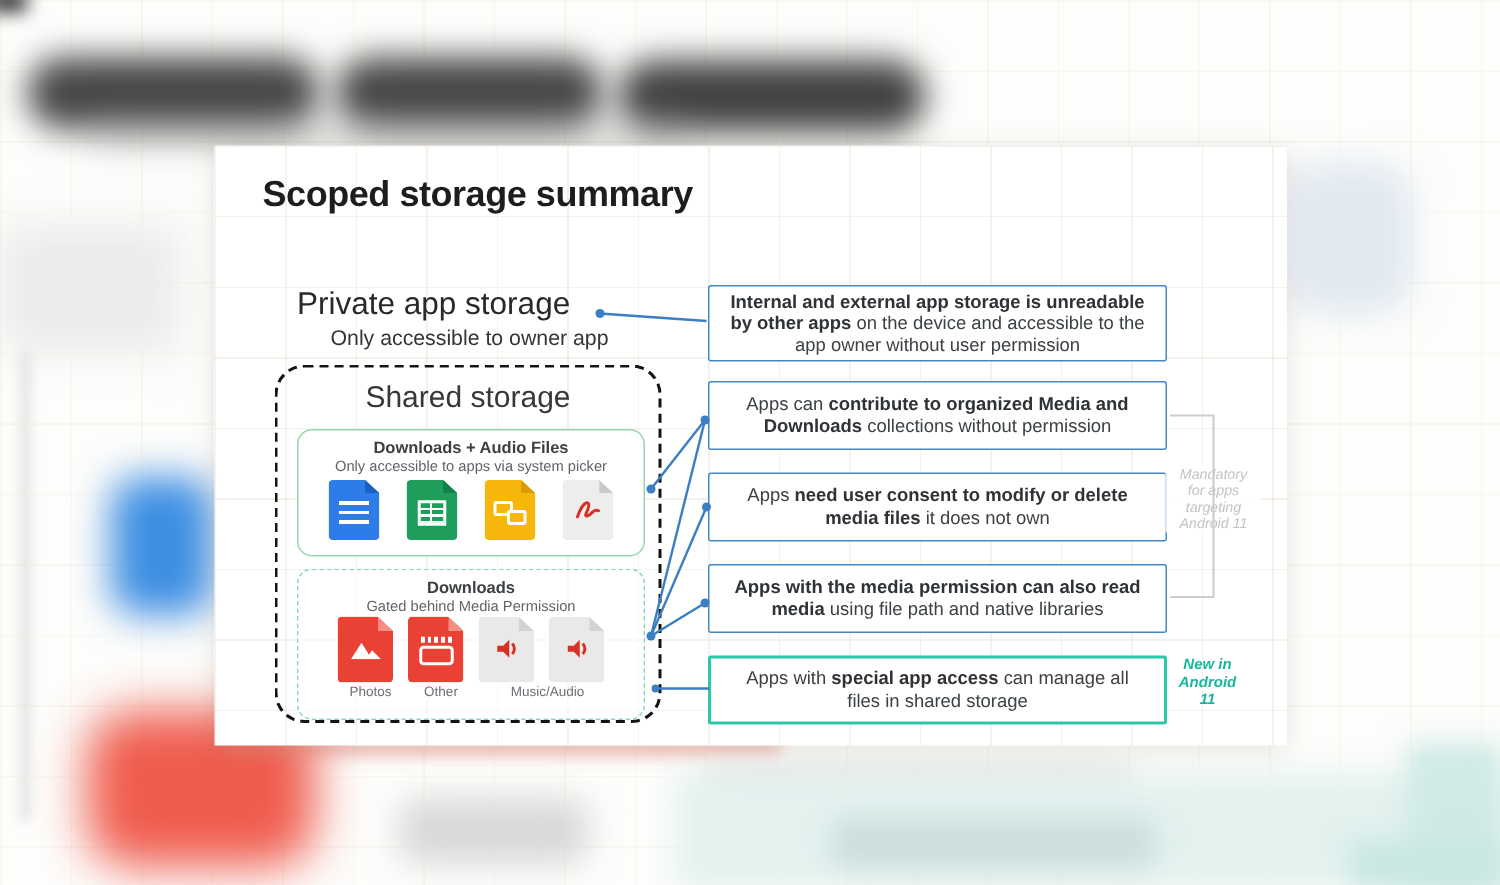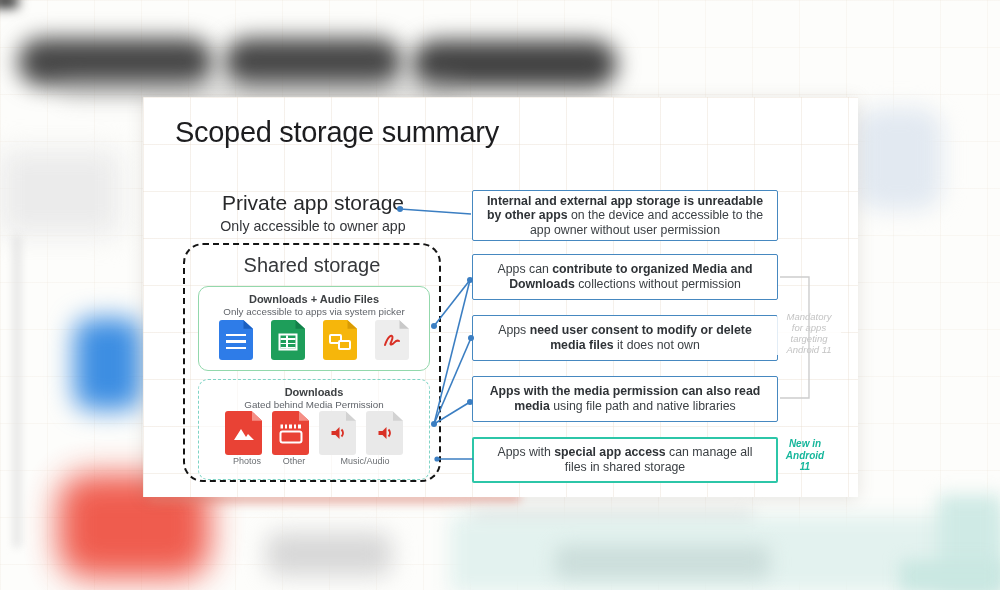--- a/index.html
+++ b/index.html
@@ -29,22 +29,22 @@
   .tealcorner{left:900px;top:560px;width:102px;height:32px;background:#c9e7e1;filter:blur(8px);}
   .rblob{left:856px;top:108px;width:86px;height:102px;background:#e2e9f1;border-radius:24px;filter:blur(11px);}
 
   
   .slide{position:absolute;left:143px;top:97px;width:715px;height:400px;background:#ffffff;
     box-shadow:0 2px 16px rgba(110,100,90,.16);
     background-image:
       repeating-linear-gradient(to right, rgba(228,214,198,.35) 0 1px, transparent 1px 47px),
       repeating-linear-gradient(to bottom, rgba(228,214,198,.35) 0 1px, transparent 1px 47px);}
   .slide *{box-sizing:border-box;}
-  .slide-title{position:absolute;left:32px;top:19px;font-size:29px;font-weight:400;color:#1d1d1f;letter-spacing:-.3px;}
-  .pv-title{position:absolute;left:55px;top:94px;width:230px;text-align:center;font-size:21px;color:#28292b;}
+  .slide-title{position:absolute;left:32px;top:19px;font-size:24px;font-weight:700;color:#1d1d1f;letter-spacing:-.3px;}
+  .pv-title{position:absolute;left:55px;top:94px;width:230px;font-size:21px;color:#28292b;}
   .pv-sub{position:absolute;left:55px;top:121px;width:230px;text-align:center;font-size:14.2px;color:#333539;}
   .dashed-box{position:absolute;left:40px;top:146px;width:258px;height:239px;border:2.5px dashed #141414;border-radius:20px;}
   .ss-title{position:absolute;left:0;top:9px;width:100%;text-align:center;font-size:20px;color:#36383b;}
   .sub-box{position:absolute;left:13px;width:232px;background:#fff;border-radius:10px;}
   .dl-box{top:41px;height:85px;border:1.5px solid #93d8ac;}
   .ms-box{top:134px;height:101px;border:1.6px dashed #7fd4c5;background:rgba(255,255,255,.6);}
   .sub-box h4{margin:6px 0 0;text-align:center;font-size:11px;color:#3d4043;}
   .sub-box p{margin:1px 0 0;text-align:center;font-size:9.8px;color:#60646a;}
   .icon-row{position:absolute;left:0;width:100%;display:flex;justify-content:center;align-items:flex-end;gap:18px;}
   .dl-row{top:33px;}

